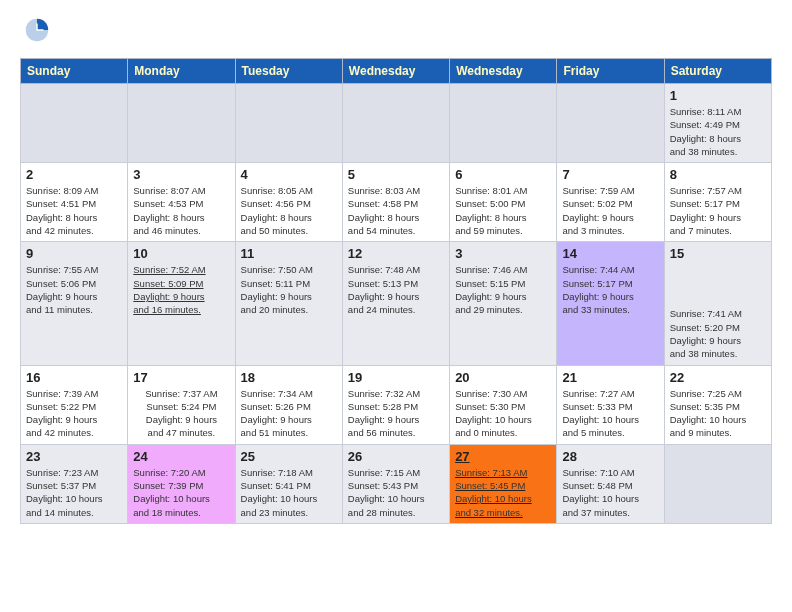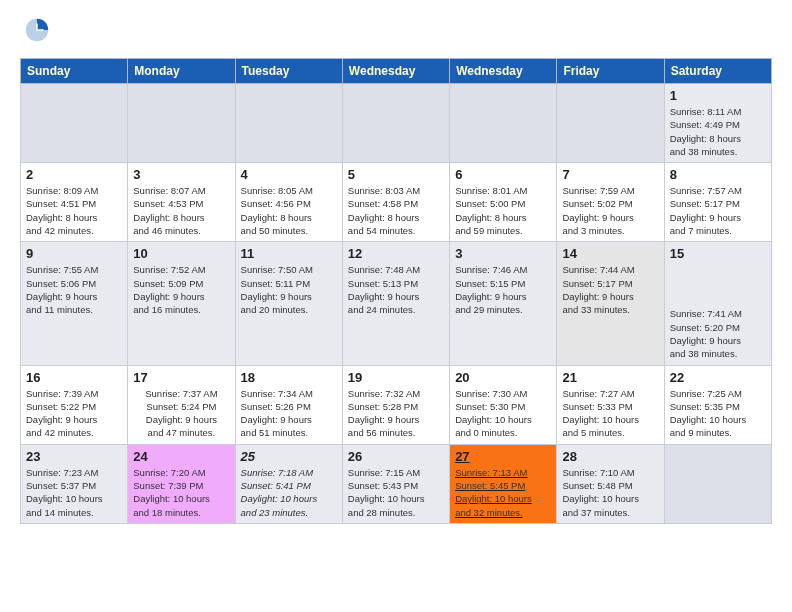--- a/index.html
+++ b/index.html
@@ -132,21 +132,21 @@
         <tr>
           <td style="background: rgb(232, 234, 239);">
             <div class="day-num">9</div>
             <div class="day-info" style="white-space: pre-line;">Sunrise: 7:55 AM
 Sunset: 5:06 PM
 Daylight: 9 hours
 and 11 minutes.</div>
           </td>
           <td style="background: rgb(232, 234, 239);">
             <div class="day-num">10</div>
-            <div class="day-info" style="white-space: pre-line;">Sunrise: 7:52 AM
+            <div class="day-info" style="white-space: pre-line; text-decoration: underline;">Sunrise: 7:52 AM
 Sunset: 5:09 PM
 Daylight: 9 hours
 and 16 minutes.</div>
           </td>
           <td style="background: rgb(232, 234, 239);">
             <div class="day-num">11</div>
             <div class="day-info" style="white-space: pre-line;">Sunrise: 7:50 AM
 Sunset: 5:11 PM
 Daylight: 9 hours
 and 20 minutes.</div>
@@ -158,21 +158,21 @@
 Daylight: 9 hours
 and 24 minutes.</div>
           </td>
           <td style="background: rgb(232, 234, 239);">
             <div class="day-num">3</div>
             <div class="day-info" style="white-space: pre-line;">Sunrise: 7:46 AM
 Sunset: 5:15 PM
 Daylight: 9 hours
 and 29 minutes.</div>
           </td>
-          <td style="background: #e5e5e5;">
+          <td style="background: #c4b5fd;">
             <div class="day-num">14</div>
             <div class="day-info" style="white-space: pre-line;">Sunrise: 7:44 AM
 Sunset: 5:17 PM
 Daylight: 9 hours
 and 33 minutes.</div>
           </td>
           <td style="background: rgb(232, 234, 239);">
             <div class="day-num">15</div>
             <div class="day-info" style="white-space: pre-line; margin-top: 46px;">Sunrise: 7:41 AM
 Sunset: 5:20 PM
@@ -239,21 +239,21 @@
 Daylight: 10 hours
 and 14 minutes.</div>
           </td>
           <td style="background: #f0abfc;">
             <div class="day-num">24</div>
             <div class="day-info" style="white-space: pre-line;">Sunrise: 7:20 AM
 Sunset: 7:39 PM
 Daylight: 10 hours
 and 18 minutes.</div>
           </td>
-          <td style="background: rgb(232, 234, 239); font-style: italic;">
+          <td style="background: rgb(232, 234, 239);">
             <div class="day-num">25</div>
             <div class="day-info" style="white-space: pre-line;">Sunrise: 7:18 AM
 Sunset: 5:41 PM
 Daylight: 10 hours
 and 23 minutes.</div>
           </td>
           <td style="background: rgb(232, 234, 239);">
             <div class="day-num">26</div>
             <div class="day-info" style="white-space: pre-line;">Sunrise: 7:15 AM
 Sunset: 5:43 PM

